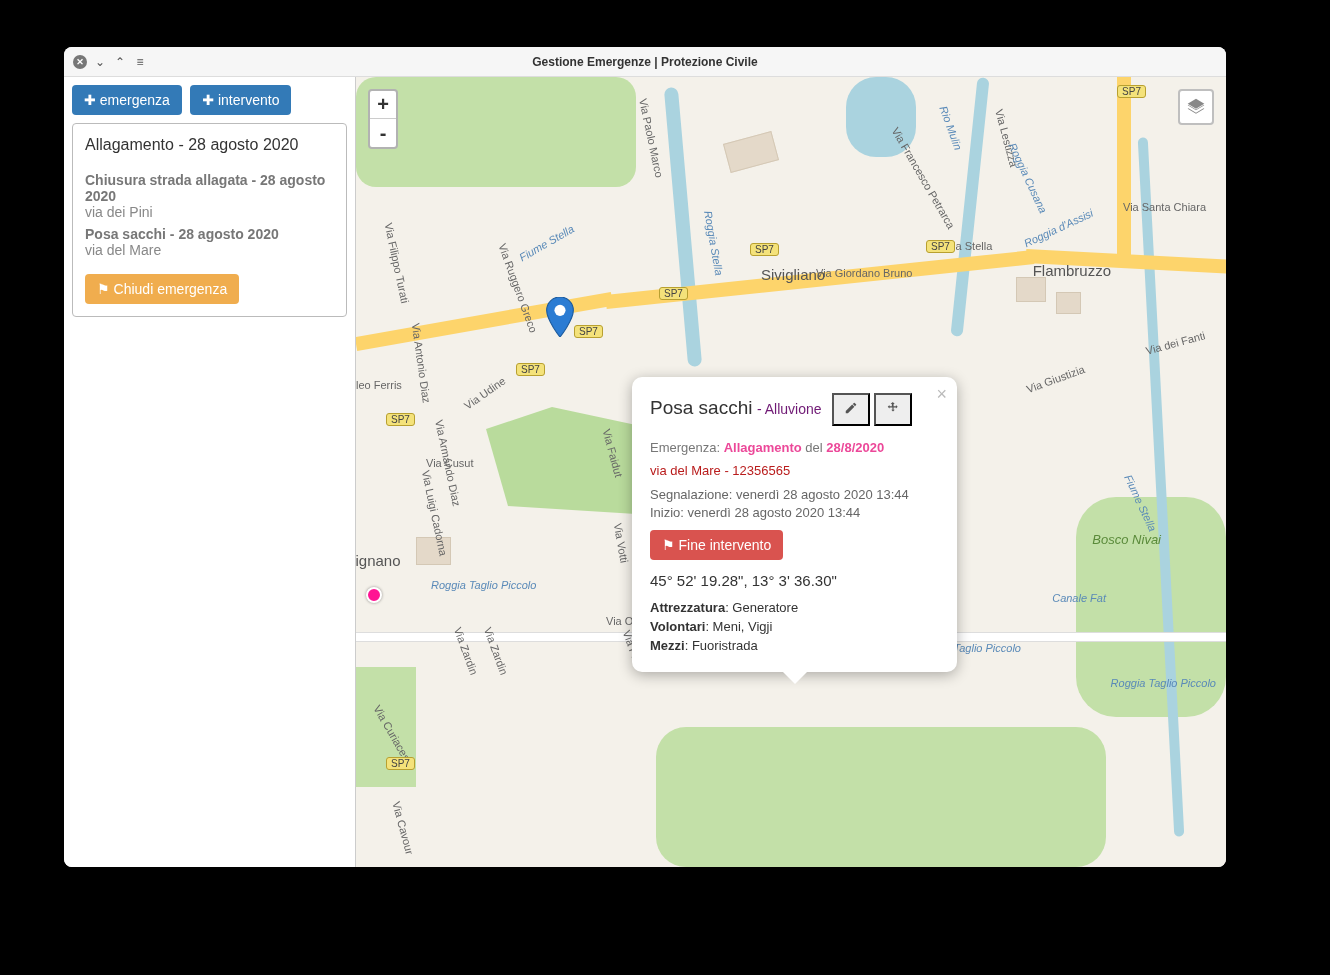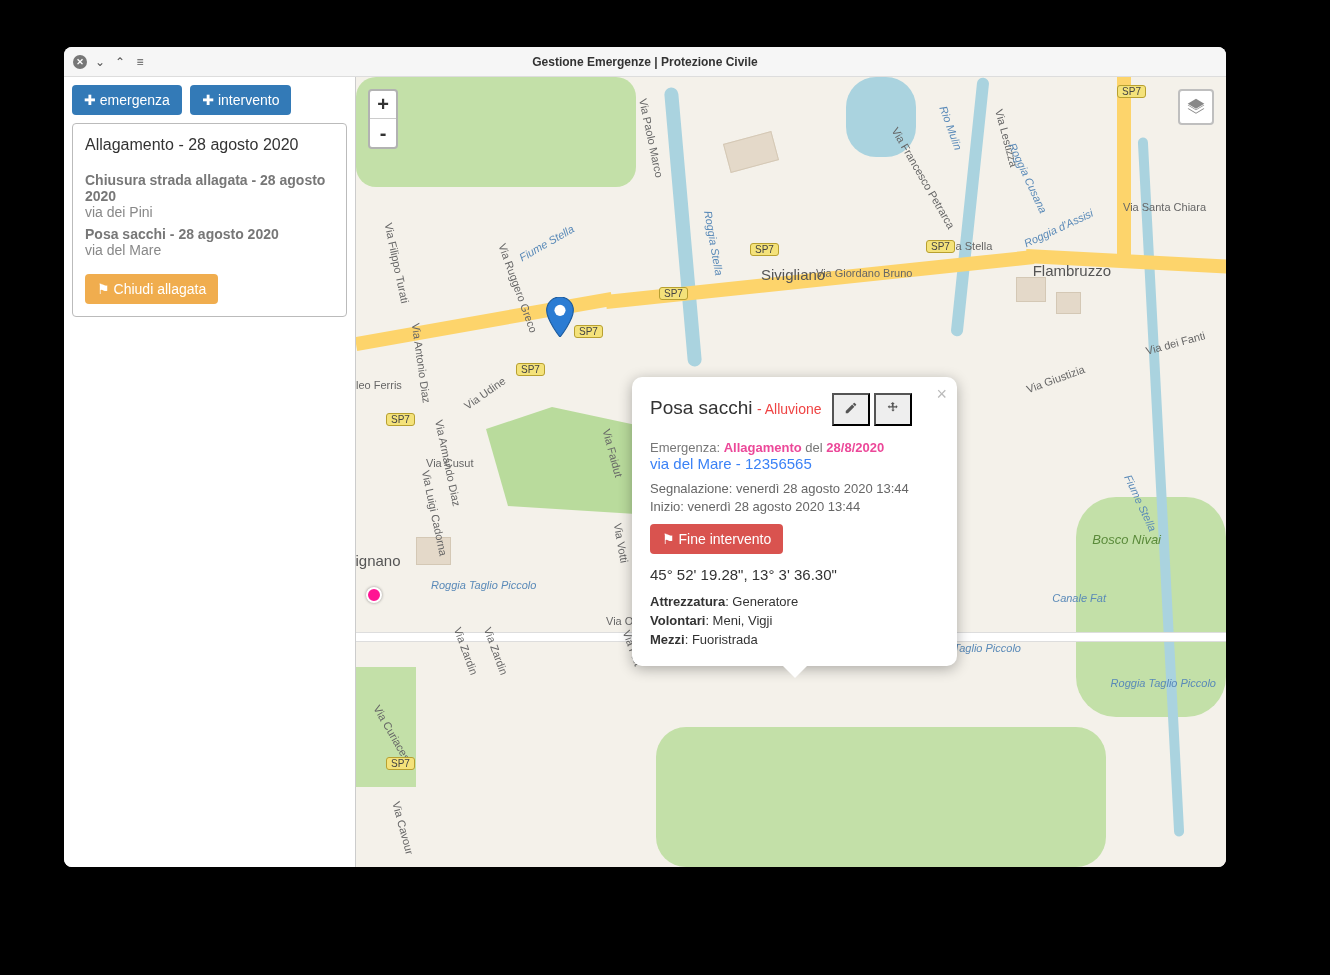--- a/index.html
+++ b/index.html
@@ -147,25 +147,25 @@
   border-right: 12px solid transparent;
   border-top: 12px solid #fff;
 }
 .popup-close {
   position: absolute;
   top: 8px; right: 10px;
   color: #bbb; font-size: 18px;
   cursor: pointer; line-height: 1;
 }
 .popup h2 { font-size: 19px; font-weight: 500; color:#333; display:inline; }
-.popup .subtitle { color:#ef4444; font-size:14px; }
+.popup .subtitle { color:#701a75; font-size:14px; }
 .popup-buttons { display:inline-flex; gap:4px; margin-left:6px; vertical-align: middle;}
 .popup .line-sm { font-size: 13px; color:#777; margin-top:14px;}
 .popup .line-sm b { color:#ec4899; font-weight:700;}
-.popup .line-med { font-size: 15px; color:#3b82f6; margin-top:0;}
+.popup .line-med { font-size: 13px; color:#b91c1c; margin-top:8px;}
 .popup .line-xs { font-size: 13px; color:#666; margin-top:8px; line-height:1.4;}
 .popup .line-coords { font-size: 15px; color:#333; margin-top:12px;}
 .popup .line-kv { font-size: 13px; color:#333; margin-top:10px; line-height:1.45;}
 .popup .line-kv b { font-weight:700;}
 .marker { position:absolute; z-index:40; }
 .pin-blue svg, .pin-red svg { width:28px; height:40px; display:block; }
 .pink-circle {
   width:16px;height:16px;border-radius:50%;
   background:#ff1493;border:2px solid #fff;
   box-shadow:0 0 3px rgba(0,0,0,0.4);
@@ -253,21 +253,21 @@
 
       <div class="card">
         <h3>Allagamento - 28 agosto 2020</h3>
         <div class="item-strong">Chiusura strada allagata - 28 agosto 2020</div>
         <div class="item-sub">via dei Pini</div>
         <div class="item-strong">Posa sacchi - 28 agosto 2020</div>
         <div class="item-sub">via del Mare</div>
         <div class="close-btn-wrap">
           <button class="btn btn-orange">
             <span>⚑</span>
-            <span>Chiudi allagata</span>
+            <span>Chiudi emergenza</span>
           </button>
         </div>
       </div>
     </div>
 
     <div class="map">
 
       <div class="green" style="left:0;top:0;width:280px;height:110px;border-radius:20px;"></div>
       <div class="green" style="right:0;top:420px;width:150px;height:220px;border-radius:40px;"></div>
       <div class="green" style="left:300px;bottom:0;width:450px;height:140px;border-radius:30px;"></div>

